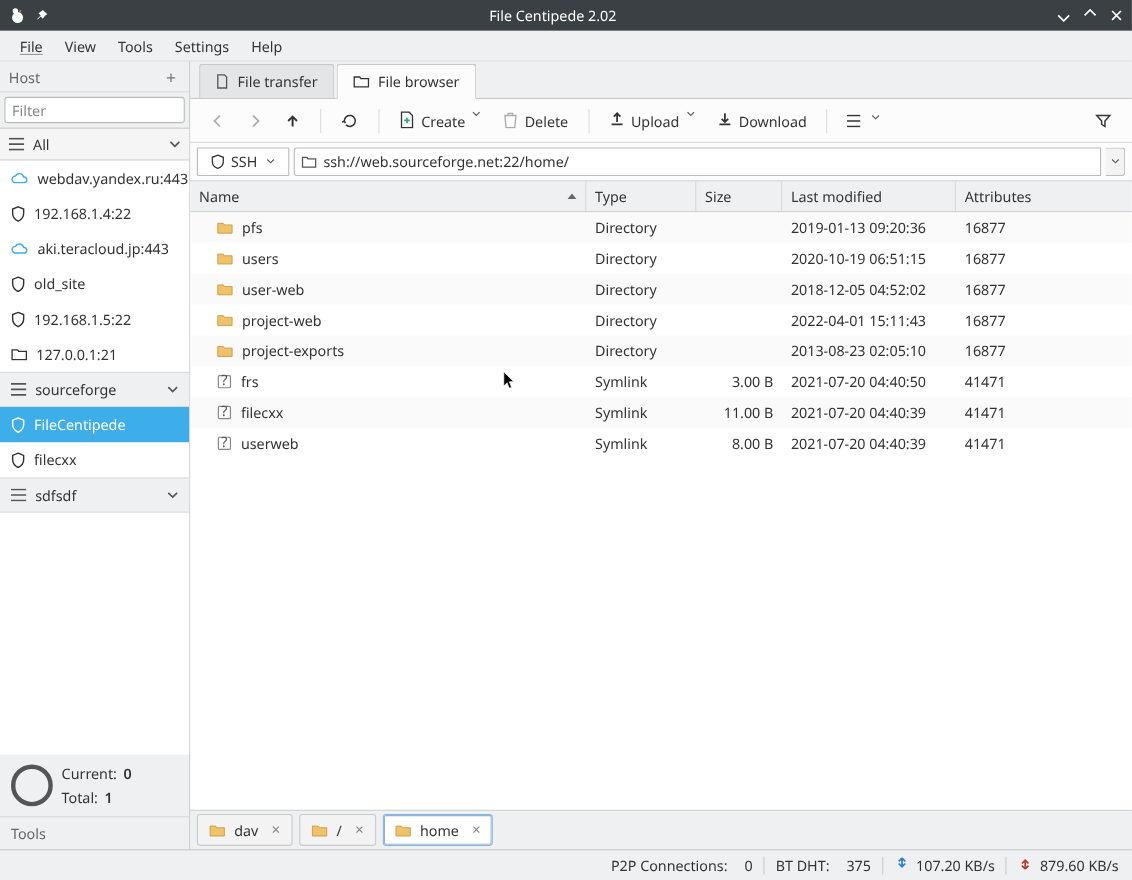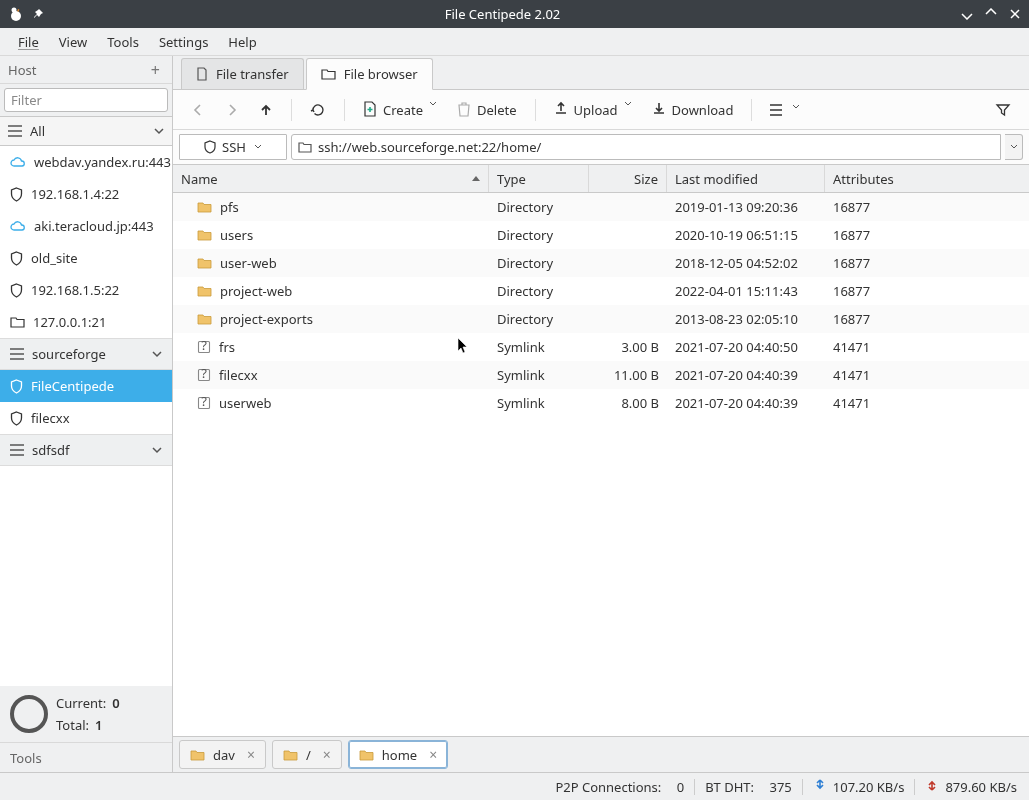--- a/index.html
+++ b/index.html
@@ -56,32 +56,32 @@
 
 .toolbar { display:flex; align-items:center; height:40px; padding:0 10px; background:#fcfcfc; border-bottom:1px solid #d9d9d9; gap:4px; }
 .tbtn { display:flex; align-items:flex-start; gap:6px; padding:4px 8px; border-radius:3px; cursor:pointer; color:#333; }
 .tbtn.disabled { color:#aaa; }
 .tbtn.disabled svg { opacity:.4; }
 .tsep { width:1px; height:22px; background:#ddd; margin:0 6px; }
 .toolbar .spacer { flex:1; }
 
 
 .locbar { display:flex; align-items:center; height:34px; padding:3px 6px; gap:4px; background:#fcfcfc; }
-.locbar .proto { display:flex; align-items:center; gap:6px; height:26px; border:1px solid #bbb; border-radius:1px; padding:0 24px; background:#fff; width:108px; }
+.locbar .proto { display:flex; align-items:center; gap:6px; height:26px; border:1px solid #bbb; border-radius:1px; padding:0 12px; background:#fff; width:84px; }
 .locbar .path { flex:1; display:flex; align-items:center; height:26px; border:1px solid #bbb; border-radius:3px 0 0 3px; padding:0 6px; background:#fff; gap:6px; }
 .locbar .dropdown-btn { width:18px; height:26px; border:1px solid #bbb; border-left:none; border-radius:0 3px 3px 0; background:#f3f3f3; display:flex; align-items:center; justify-content:center; cursor:pointer; }
 
 
 .filetable { flex:1; background:#fff; border-top:1px solid #c9c9c9; overflow:auto; }
 .thead { display:flex; height:28px; background:#eff0f1; border-bottom:1px solid #c9c9c9; }
 .thead .th { padding:5px 8px; border-right:1px solid #d9d9d9; color:#333; position:relative; }
 .thead .th:last-child { border-right:none; }
-.col-name { width:316px; }
+.col-name { width:360px; }
 .col-type { width:100px; }
-.col-size { width:78px; text-align:right; }
+.col-size { width:78px; }
 .col-mod { width:158px; }
 .col-attr { flex:1; }
 .thead .th.col-name::after { content:""; position:absolute; right:8px; top:11px; border-left:4px solid transparent; border-right:4px solid transparent; border-bottom:5px solid #666; }
 .trow { display:flex; height:28px; align-items:center; }
 .trow:nth-child(odd) { background:#fafafa; }
 .trow .td { padding:4px 8px; overflow:hidden; white-space:nowrap; text-overflow:ellipsis; }
 .trow .td.col-name { display:flex; align-items:center; gap:8px; padding-left:24px; }
 .trow .td.col-size { text-align:right; }
 
 

